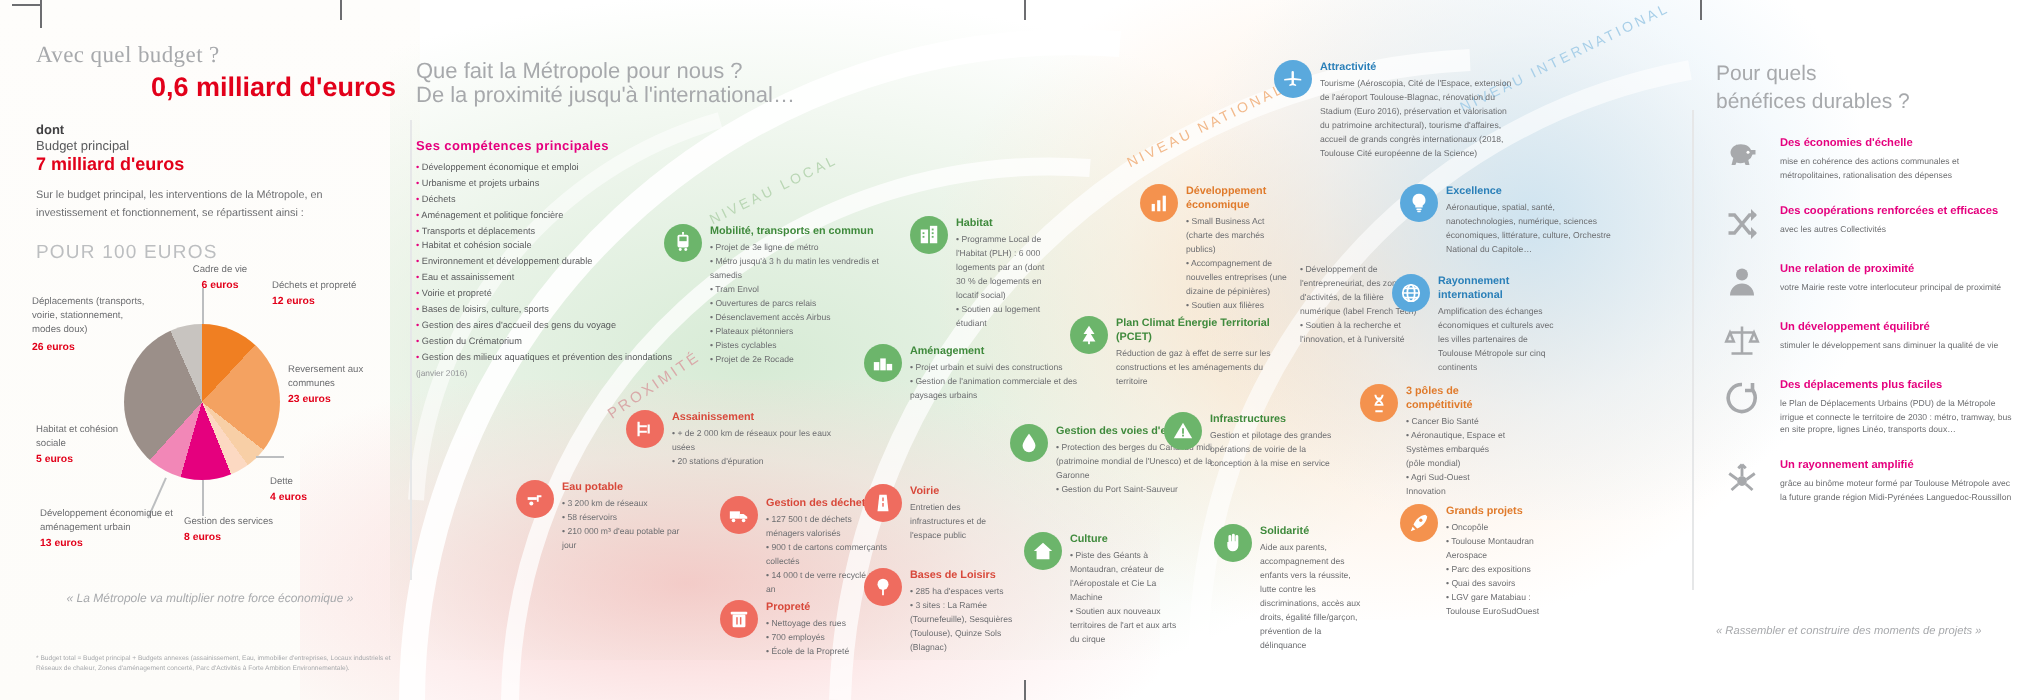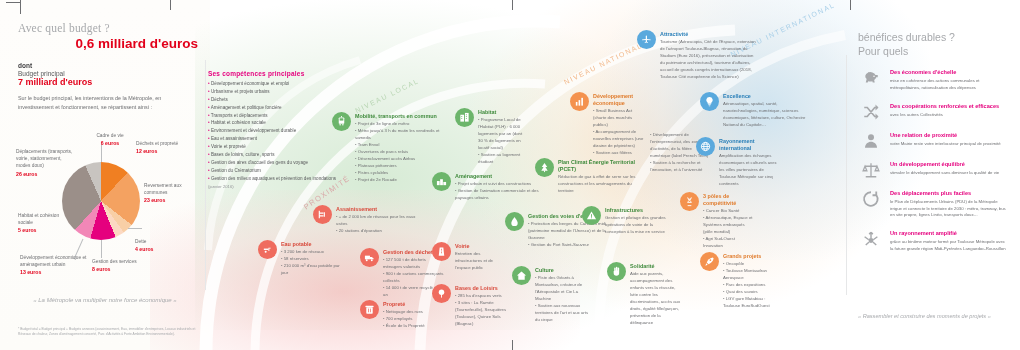--- a/index.html
+++ b/index.html
@@ -154,20 +154,21 @@
   <div class="sep-line" style="left:205px; top:60px; height:230px;"></div>
   <div class="sep-line" style="left:846px; top:55px; height:240px;"></div>
 
   <div id="left-panel">
     <div class="head-q">Avec quel budget ?</div>
     <div class="head-big">0,6 milliard d'euros</div>
     <div class="dont">dont</div>
     <div class="bp-label">Budget principal</div>
     <div class="bp-value">7 milliard d'euros</div>
     <div class="para-sm">Sur le budget principal, les interventions de la Métropole, en investissement et fonctionnement, se répartissent ainsi :</div>
+    <div class="pour100">POUR 100 EUROS</div>
   </div>
 
   <div id="pie-wrap">
     <div id="pie"></div>
   </div>
 
   <div class="leader" style="left:101px; top:144px; width:1px; height:18px;"></div>
   <div class="leader" style="left:101px; top:240px; width:1px; height:18px;"></div>
   <div class="leader" style="left:78px;  top:238px; width:1px; height:22px; transform:rotate(24deg);"></div>
   <div class="leader" style="left:128px; top:228px; width:14px; height:1px;"></div>
@@ -202,20 +203,22 @@
   </div>
   <div class="pie-label" style="left:16px; top:148px; width:58px;">
     <span>Déplacements (transports, voirie, stationnement, modes doux)</span>
     <span class="pie-val">26 euros</span>
   </div>
 
   <div class="quote-left">« La Métropole va multiplier notre force économique »</div>
   <div class="foot-note">* Budget total = Budget principal + Budgets annexes (assainissement, Eau, immobilier d'entreprises, Locaux industriels et Réseaux de chaleur, Zones d'aménagement concerté, Parc d'Activités à Forte Ambition Environnementale).</div>
 
   <div id="center-title">
+    <div class="ct1">Que fait la Métropole pour nous ?</div>
+    <div class="ct2">De la proximité jusqu'à l'international…</div>
   </div>
 
   <div id="competences">
     <div class="comp-title">Ses compétences principales</div>
     <div class="comp-item">Développement économique et emploi</div>
     <div class="comp-item">Urbanisme et projets urbains</div>
     <div class="comp-item">Déchets</div>
     <div class="comp-item">Aménagement et politique foncière</div>
     <div class="comp-item">Transports et déplacements</div>
     <div class="comp-item">Habitat et cohésion sociale</div>
@@ -565,22 +568,22 @@
           <path d="M3 12 h18 M4.5 7 h15 M4.5 17 h15"></path>
         </svg>
     </div>
     <div class="itxt">
       <div class="ititle">Rayonnement international</div>
       <div class="ibody">Amplification des échanges économiques et culturels avec les villes partenaires de Toulouse Métropole sur cinq continents</div>
     </div>
   </div>
 
   <div id="right-panel">
+    <div class="rt">Pour quels</div>
     <div class="rt">bénéfices durables ?</div>
-    <div class="rt">Pour quels</div>
 
     <div class="ben">
       <div class="ben-ico">
         <svg width="18" height="18" viewBox="0 0 24 24" fill="#a7a9ac">
             <path d="M18 8 a7 5.5 0 1 0-11.8 5.4 L5 18 h2.6 l.7-1.6 a9 9 0 0 0 5.4 0 L14.4 18 H17 l-.8-3.3 A6 6 0 0 0 19 11 h2 V8 Z"></path>
             <circle cx="16" cy="9.5" r="1" fill="#fff"></circle>
             <path d="M8 5 l2.5 1.2" stroke="#a7a9ac" stroke-width="1.6"></path>
           </svg>
       </div>
       <div>

